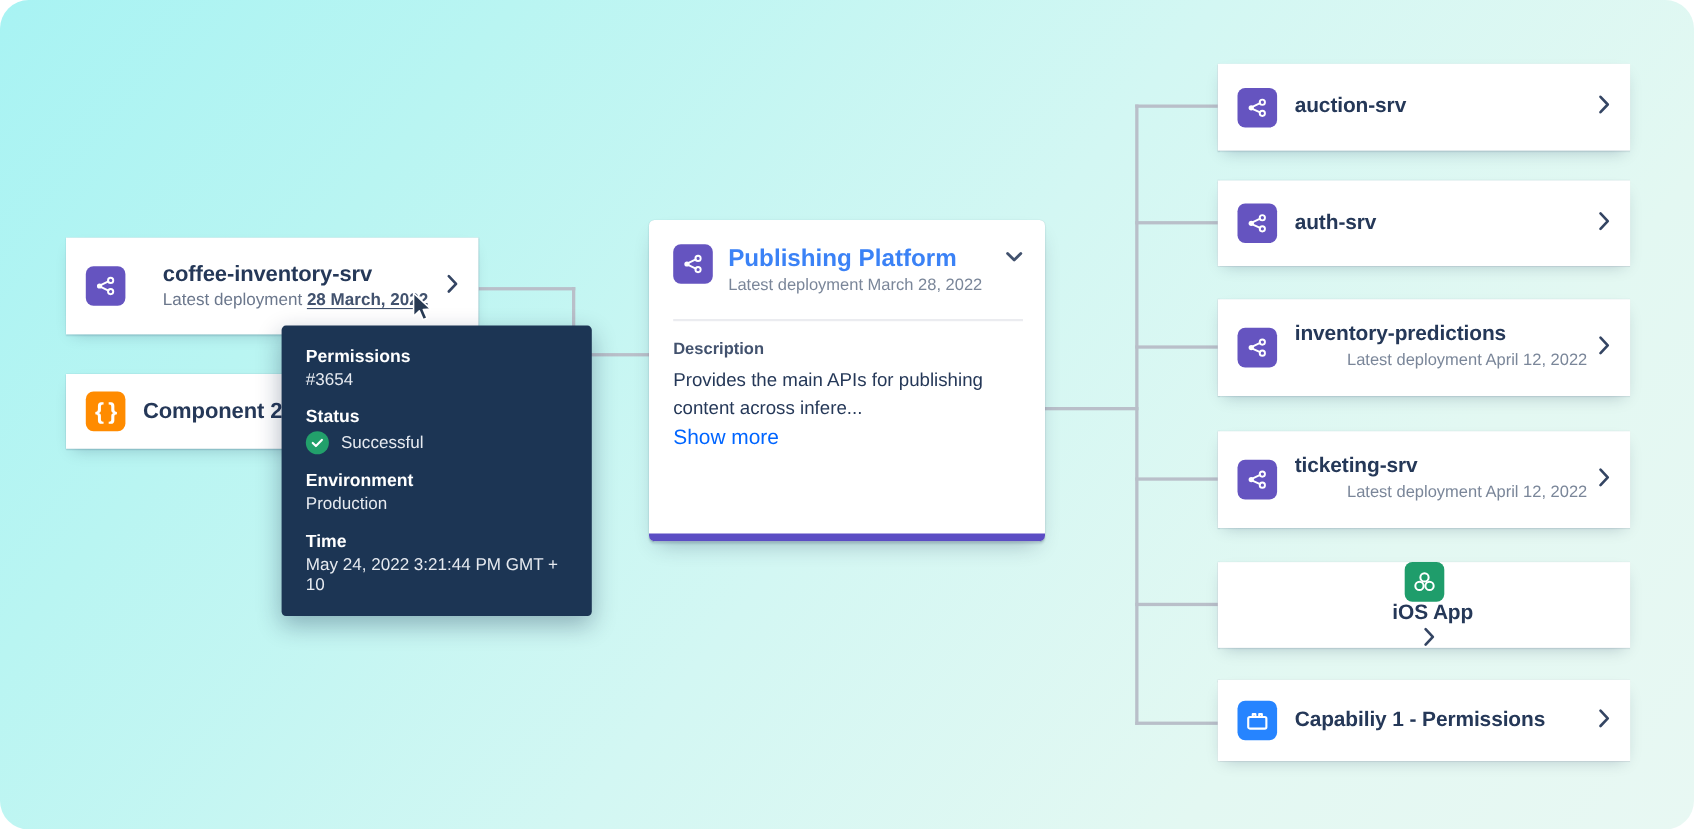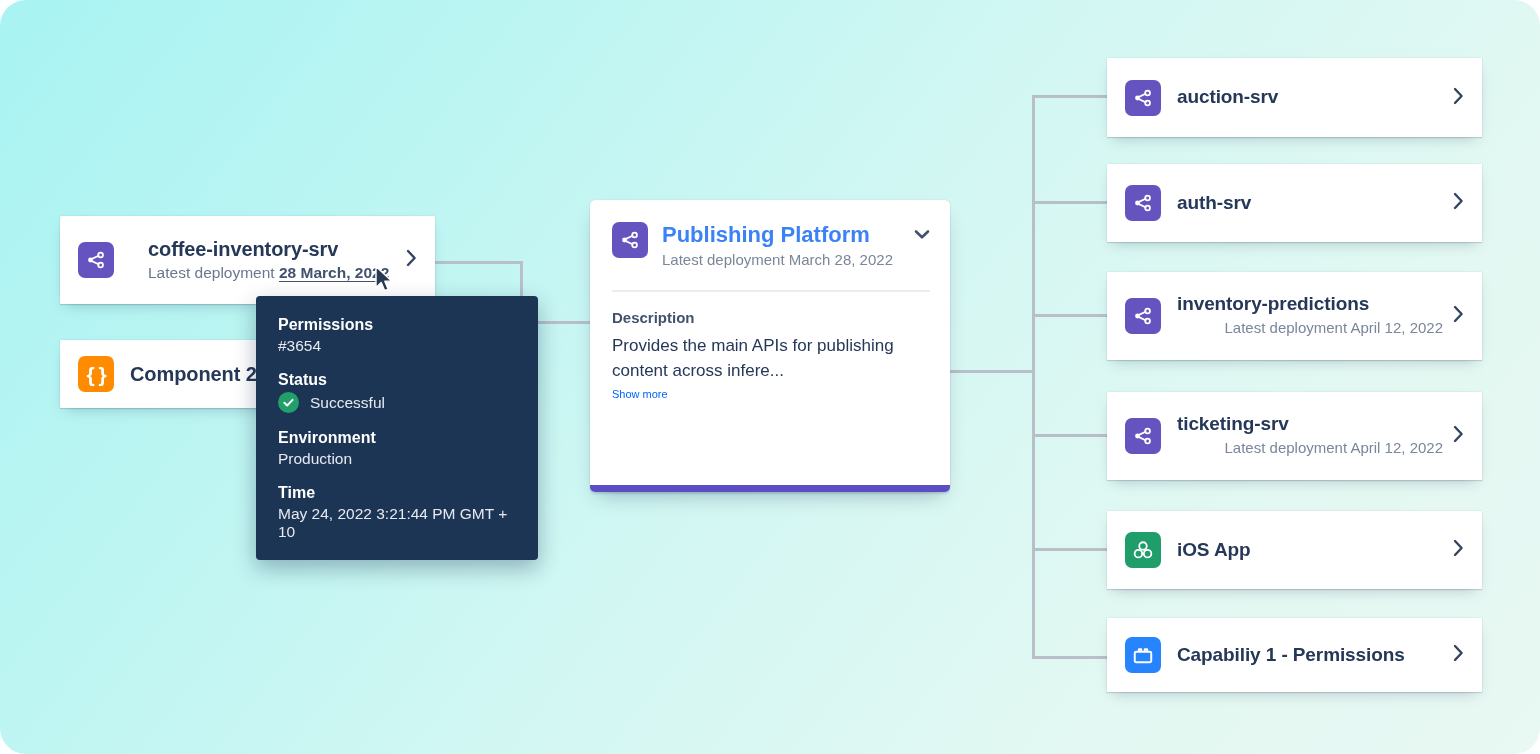--- a/index.html
+++ b/index.html
@@ -173,21 +173,21 @@
     margin: 22px 20px 0 22px;
   }
   #publishing-card .pp-body { padding: 17px 22px 0 22px; }
   #publishing-card .pp-desc-label {
     font-size: 15px; font-weight: 700; color: #42526e; margin-bottom: 8px;
   }
   #publishing-card .pp-desc-text {
     font-size: 17px; color: #253858; line-height: 1.42;
   }
   #publishing-card .pp-showmore {
-    font-size: 11px; color: #0065ff; margin-top: 5px; cursor: pointer;
+    font-size: 19px; color: #0065ff; margin-top: 5px; cursor: pointer;
   }
   #publishing-card .pp-button {
     margin: 17px 22px 0 22px;
     height: 32px;
     background: #f4f5f7;
     border-radius: 3px;
     display: flex; align-items: center; justify-content: center;
     font-size: 16px; color: #42526e;
     cursor: pointer;
   }
@@ -353,21 +353,21 @@
     </div>
     <div class="texts">
       <div class="title">ticketing-srv</div>
       <div class="sub">Latest deployment April 12, 2022</div>
     </div>
     <span class="chev-right"><svg width="11" height="18" viewBox="0 0 11 18">
           <path d="M2 2 L8.6 9 L2 16" fill="none" stroke="#344563" stroke-width="2.4" stroke-linecap="round" stroke-linejoin="round"></path>
         </svg></span>
   </div>
 
-  <div class="card rowcard rightcard" style="top:511px; height:78px;">
+  <div class="card rowcard rightcard" style="top:511px; height:78px;flex-direction:column;">
     <div class="tile app">
       <svg width="22" height="22" viewBox="0 0 24 24">
         <circle cx="12" cy="7.6" r="4.1" fill="none" stroke="#fff" stroke-width="2"></circle>
         <circle cx="7" cy="16" r="4.1" fill="none" stroke="#fff" stroke-width="2"></circle>
         <circle cx="17" cy="16" r="4.1" fill="none" stroke="#fff" stroke-width="2"></circle>
       </svg>
     </div>
     <div class="texts">
       <div class="title">iOS App</div>
     </div>

